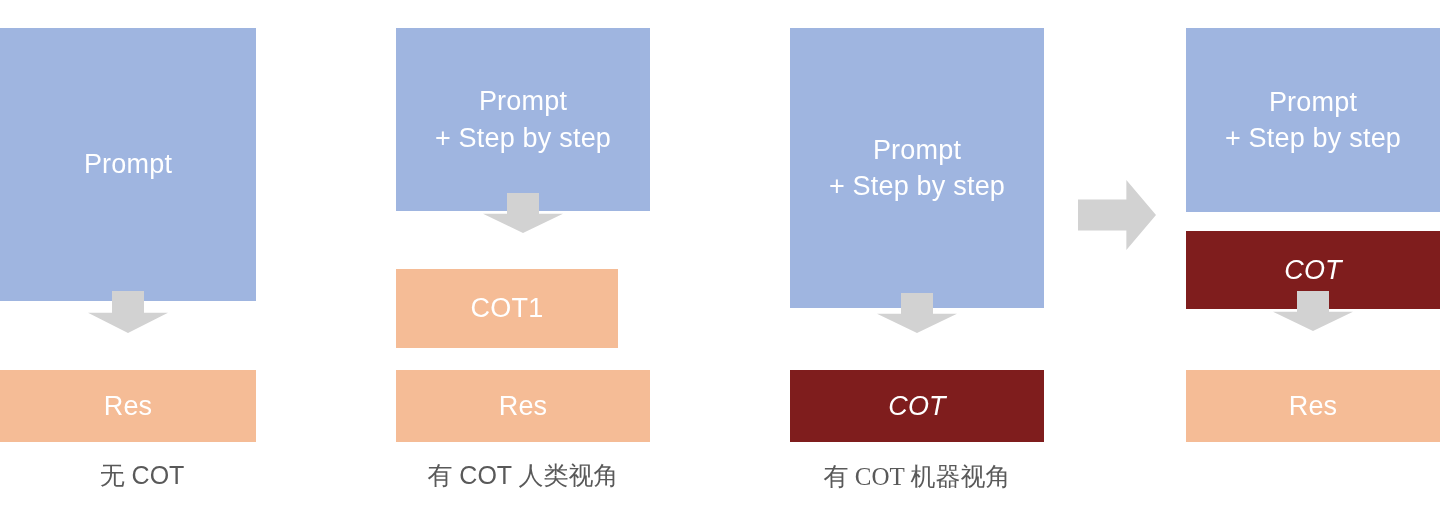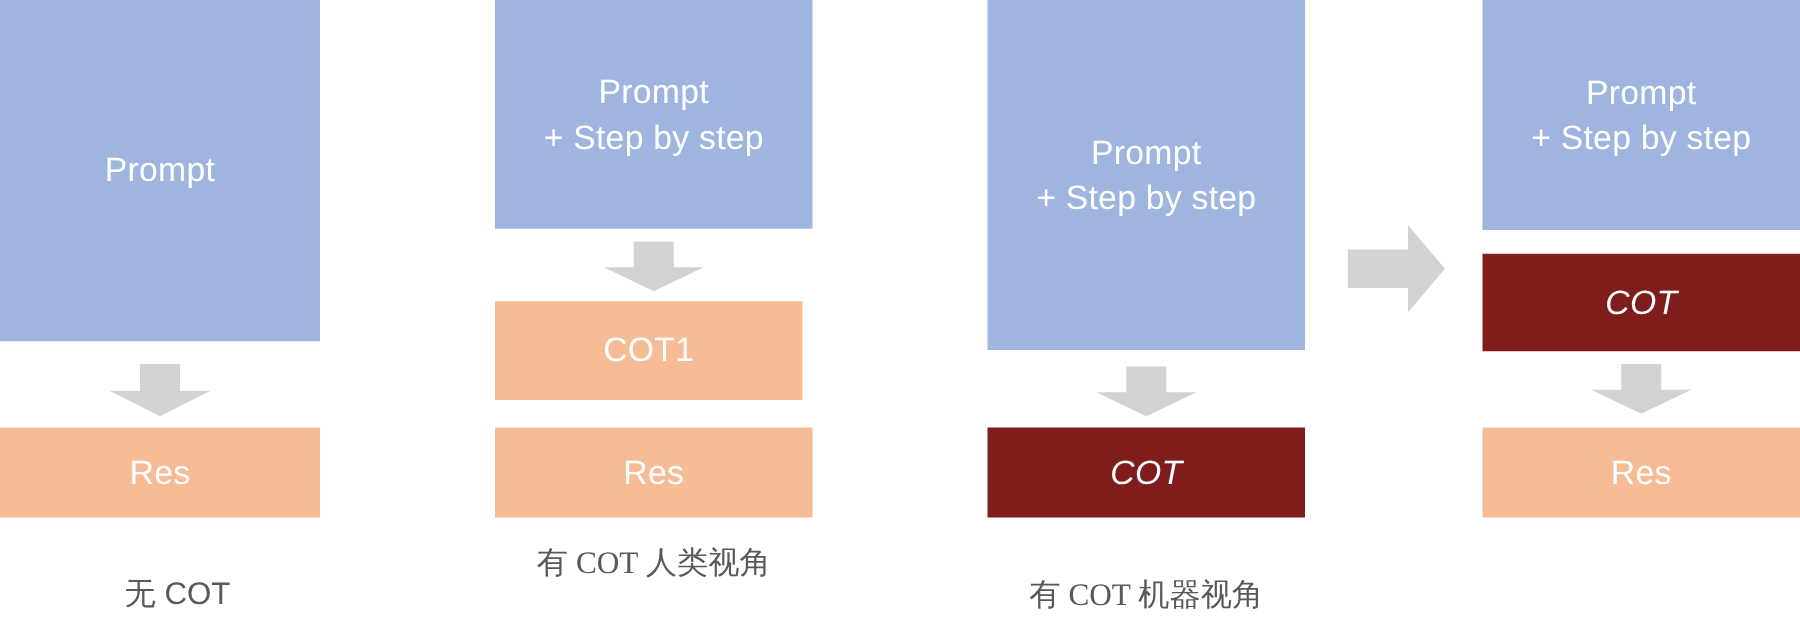--- a/index.html
+++ b/index.html
@@ -30,20 +30,21 @@
     justify-content: center;
     text-align: center;
     color: #ffffff;
     font-size: 27px;
     line-height: 1.35;
     font-weight: 400;
     letter-spacing: .2px;
     white-space: pre-line;
     box-sizing: border-box;
     padding: 2px 6px;
+    margin-top: 28px;
   }
   .node.blue   { background: #9FB5E0; }
   .node.orange { background: #F5BC96; }
   .node.green  { background: #7f1d1d; font-style: italic; }
 
   
   .arrow-down {
     position: absolute;
     background: #D2D2D2;
     -webkit-clip-path: polygon(30% 0, 70% 0, 70% 52%, 100% 52%, 50% 100%, 0 52%, 30% 52%);
@@ -95,25 +96,25 @@
 
     <div class="caption" style="left:0px; top:460px; width:256px;margin-left:14px;">无 COT</div>
   </div>
 
   <div>
     <div class="node blue" style="left:396px; top:0px; width:254px; height:183px;">Prompt
 + Step by step</div>
 
     <div class="arrow-down" style="left:483px; top:193px; width:80px; height:40px;"></div>
 
-    <div class="node orange" style="left:396px; top:241px; width:246px; height:79px;">COT1</div>
+    <div class="node orange" style="left:396px; top:241px; width:222px; height:79px;">COT1</div>
 
     <div class="node orange" style="left:396px; top:342px; width:254px; height:72px;">Res</div>
 
-    <div class="caption" style="left:396px; top:436px; width:254px;font-family:Liberation Serif, serif;">有 COT 人类视角</div>
+    <div class="caption" style="left:396px; top:460px; width:254px;">有 COT 人类视角</div>
   </div>
 
   <div>
     <div class="node blue" style="left:790px; top:0px; width:254px; height:280px;">Prompt
 + Step by step</div>
 
     <div class="arrow-down" style="left:877px; top:293px; width:80px; height:40px;"></div>
 
     <div class="node green" style="left:790px; top:342px; width:254px; height:72px;">COT</div>
 

